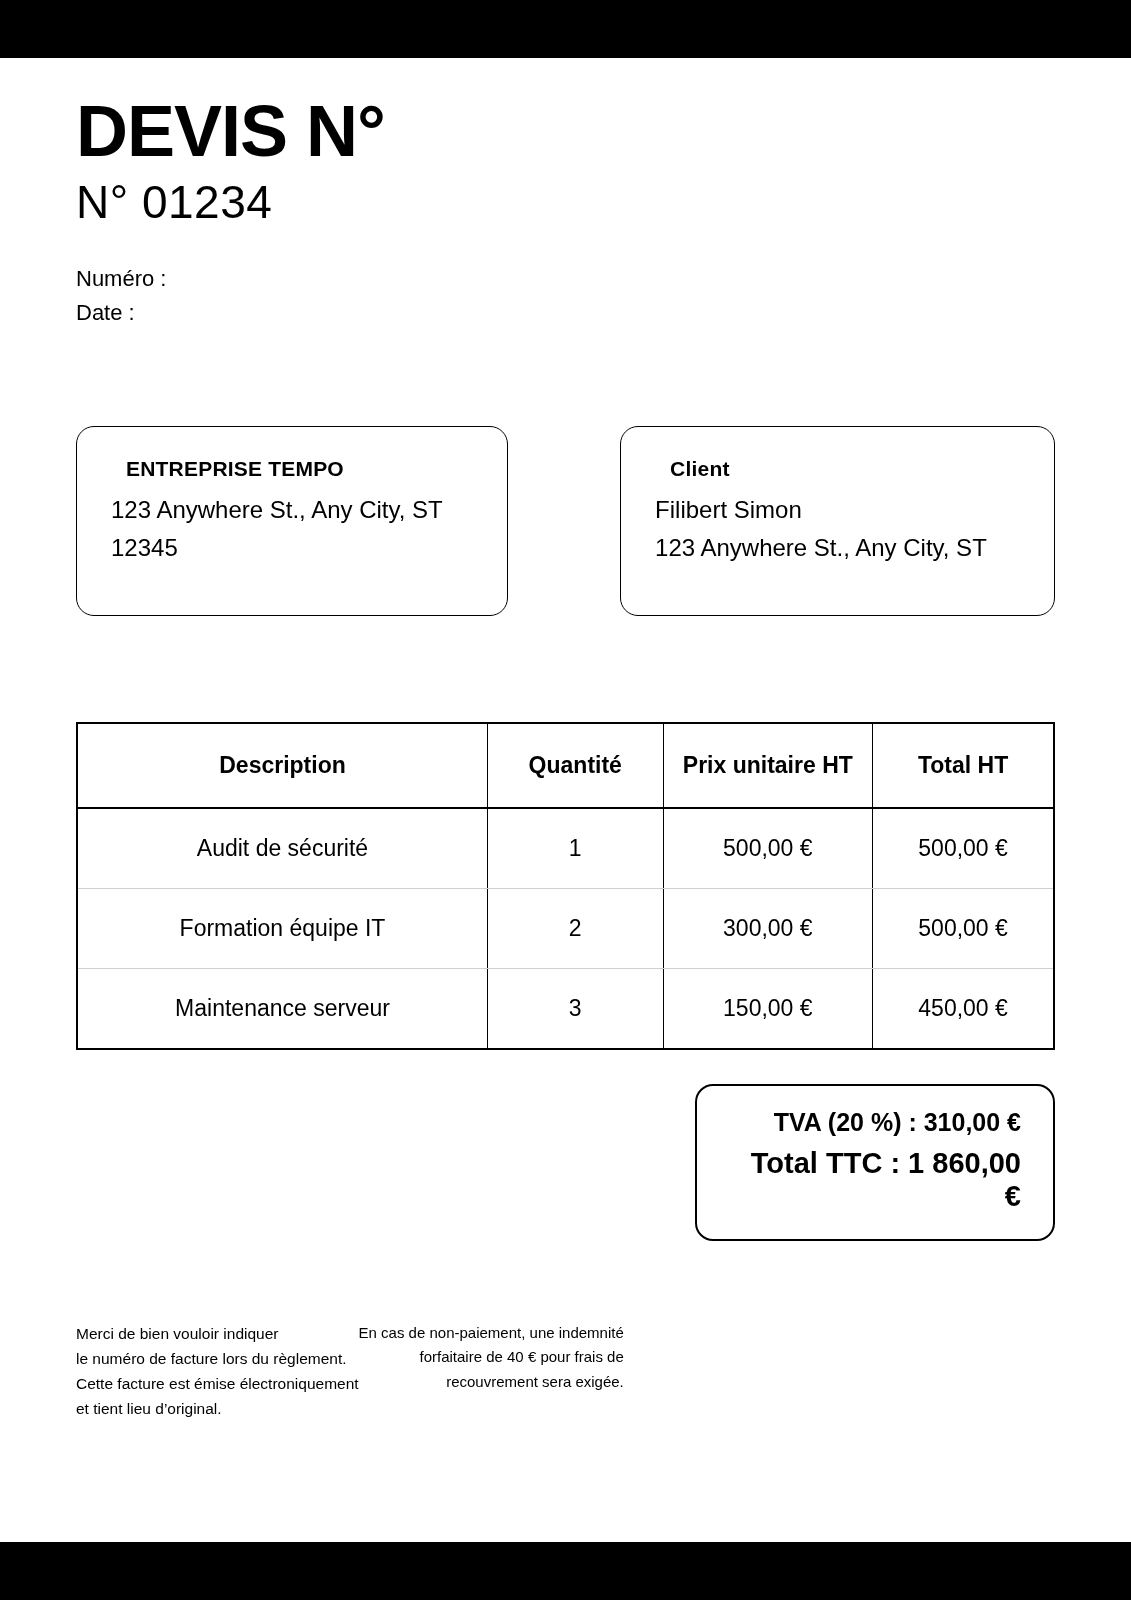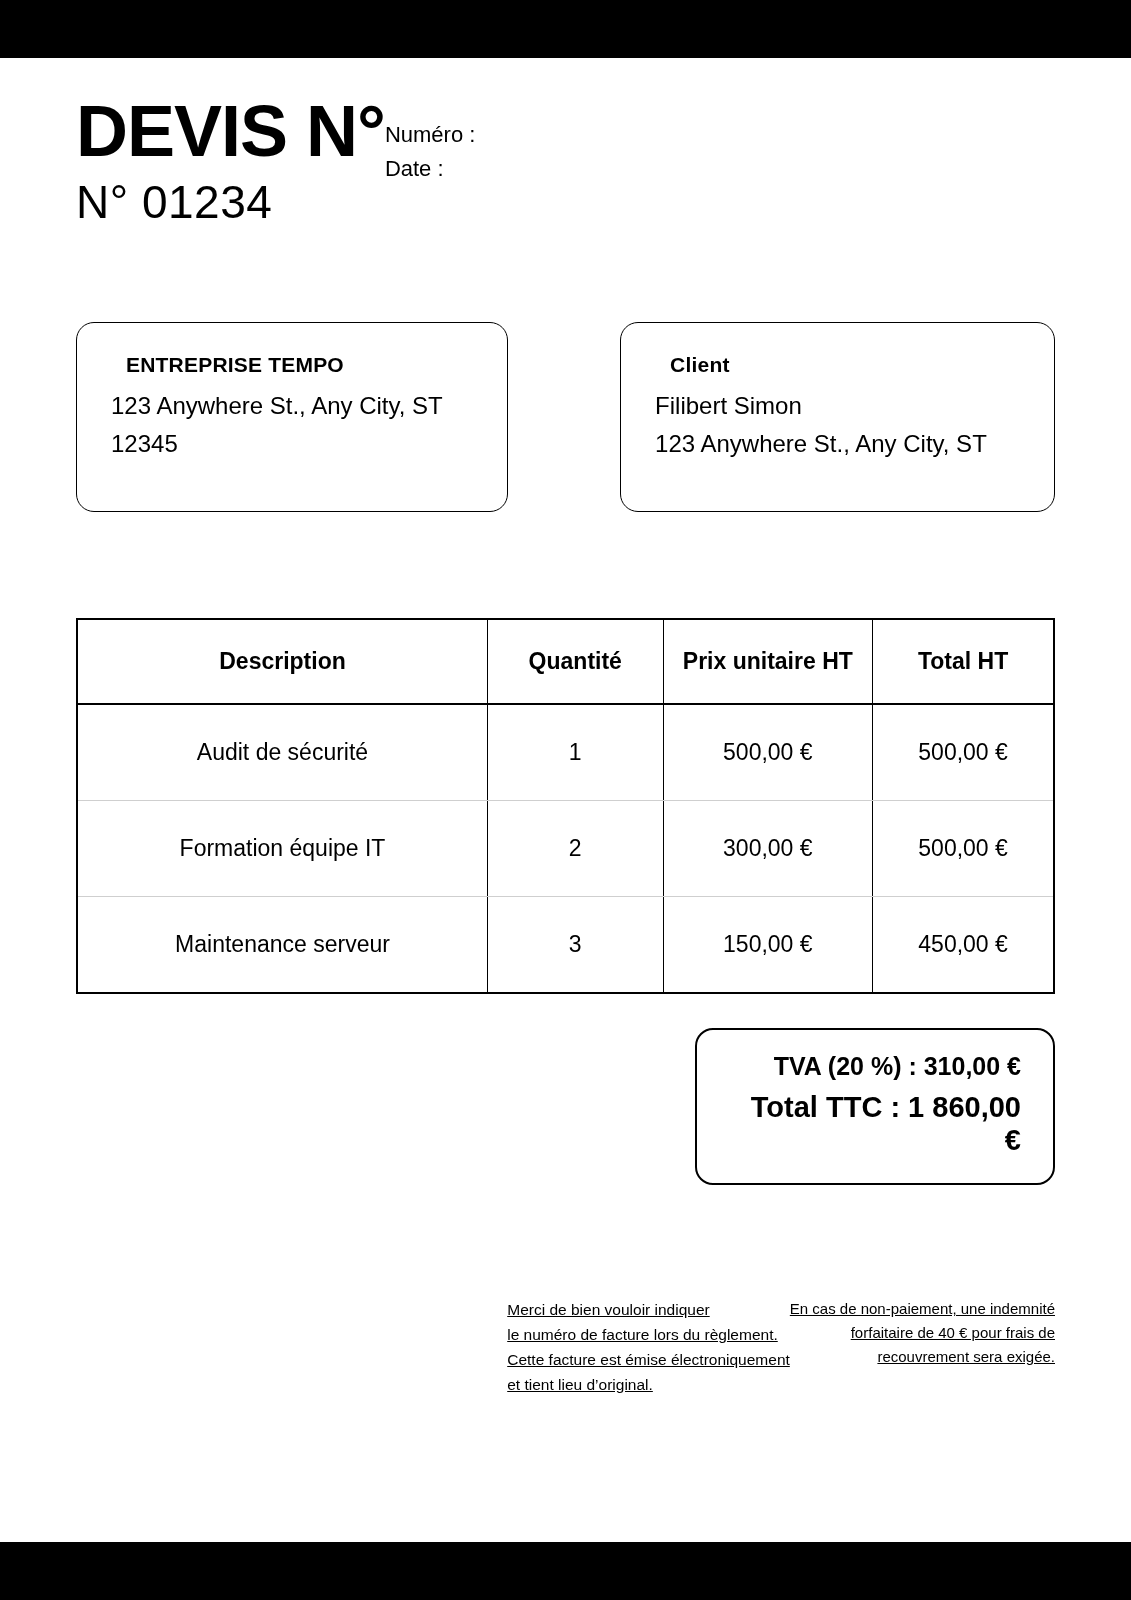--- a/index.html
+++ b/index.html
@@ -41,43 +41,44 @@
     left: 0;
     width: 1131px;
     height: 1484px;
     box-sizing: border-box;
     padding: 0 76px;
   }
 
   
   .header {
     display: flex;
-    justify-content: flex-start;
+    justify-content: center;
     align-items: flex-start;
     padding-top: 36px;
+    flex-direction: column;
   }
   .title-block {
     line-height: 1;
   }
   .doc-title {
     font-size: 72px;
     font-weight: 700;
     letter-spacing: -1px;
     margin: 0;
     line-height: 1.05;
   }
   .doc-number {
     font-size: 46px;
     font-weight: 400;
     letter-spacing: 0.5px;
     margin: 8px 0 0 0;
     line-height: 1.05;
   }
   .meta-block {
-    margin-top: 24px;
+    margin-top: 36px;
     text-align: left;
     font-size: 22px;
     line-height: 1.55;
   }
   .meta-row {
     white-space: nowrap;
   }
 
   
   .cards {
@@ -128,21 +129,21 @@
     border-right: 1.6px solid #000000;
     border-bottom: 2.2px solid #000000;
   }
   table.items th:last-child,
   table.items td:last-child {
     border-right: none;
   }
   table.items td {
     font-size: 23px;
     font-weight: 400;
-    padding: 34px 10px;
+    padding: 26px 10px;
     text-align: center;
     border-right: 1.6px solid #000000;
     border-bottom: 1.3px solid #cfcfcf;
   }
   table.items tr:last-child td {
     border-bottom: none;
   }
   .col-desc { width: 42%; }
   .col-qty { width: 18%; }
   .col-pu { width: 21.5%; }
@@ -169,24 +170,23 @@
   }
   .totals .ttc {
     font-size: 29px;
     font-weight: 700;
     margin: 0;
   }
 
   
   .notes {
     display: flex;
-    justify-content: flex-end;
+    justify-content: flex-start;
     align-items: flex-start;
-    margin-top: 112px;
-    text-decoration: underline;
+    margin-top: 80px;
   }
   .note-left {
     font-size: 15.5px;
     line-height: 1.62;
     text-align: left;
     max-width: 420px;
   }
   .note-right {
     font-size: 15px;
     line-height: 1.62;

